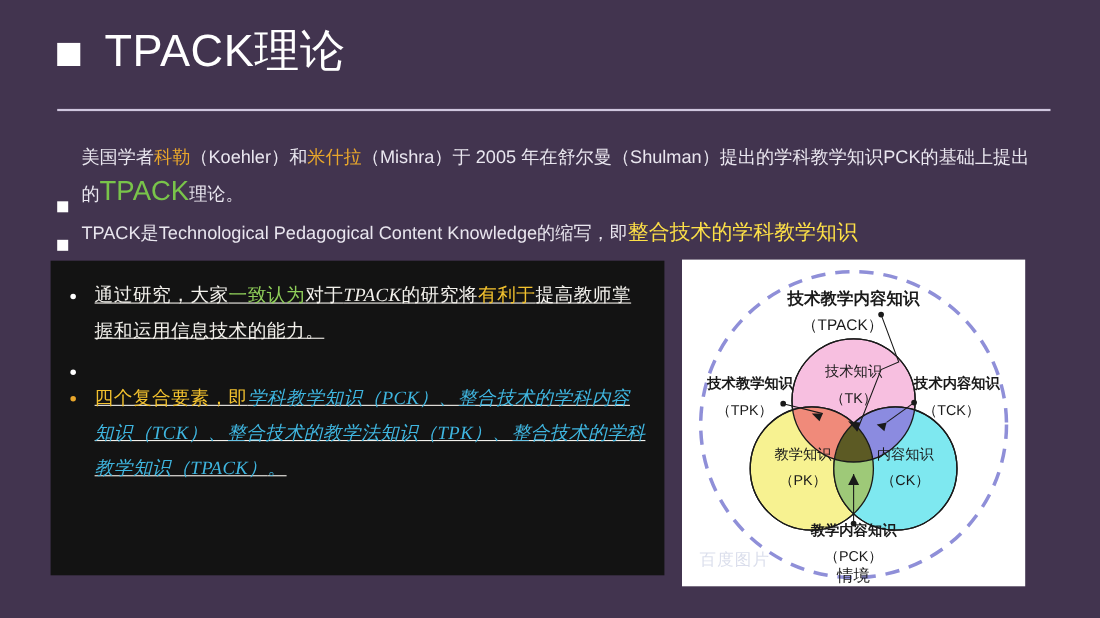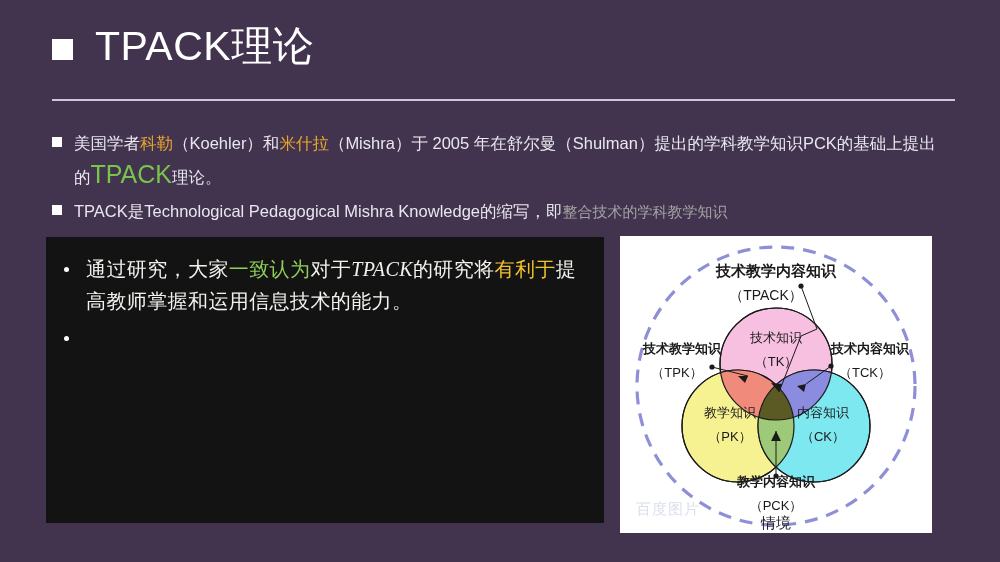--- a/index.html
+++ b/index.html
@@ -55,40 +55,40 @@
 
   
   .header-block {
     position: absolute;
     left: 52px;
     top: 128px;
     width: 900px;
   }
   .hb-row {
     display: flex;
-    align-items: flex-start;
+    align-items: flex-end;
     margin-bottom: 3px;
   }
   .hb-bullet {
     width: 10px;
     height: 10px;
     background: #ffffff;
     flex: 0 0 auto;
     margin-top: 9px;
     margin-right: 12px;
   }
   .hb-text {
     color: #e9e6ef;
     font-size: 16.5px;
     line-height: 31px;
     white-space: normal;
   }
   .hb-text .hl-orange { color: #e8a62b; }
   .hb-text .hl-green  { color: #79c44a; font-size: 25px; }
-  .hb-text .hl-cyan   { color: #a3a3a3; font-size: 15px; }
+  .hb-text .hl-cyan   { color: #fde047; font-size: 19px; }
 
   
   .dark-box {
     position: absolute;
     left: 46px;
     top: 237px;
     width: 558px;
     height: 286px;
     background: #131313;
     box-sizing: border-box;
@@ -105,23 +105,24 @@
     height: 5px;
     border-radius: 50%;
     background: #ffffff;
     margin-top: 14px;
     margin-right: 17px;
   }
   .db-bullet.accent { background: #e8a62b; }
   .db-text {
     font-family: "Liberation Serif", serif;
     color: #f3f1ec;
-    font-size: 20px;
+    font-size: 17px;
     line-height: 32px;
     letter-spacing: 0.4px;
+    text-decoration: underline;
   }
   .db-text .g { color: #8fce5a; }
   .db-text .y { color: #f2c12e; }
   .db-text .c { color: #3fb6e0; }
   .db-text .i { font-style: italic; }
 
   
   .diagram-panel {
     position: absolute;
     left: 620px;
@@ -156,37 +157,41 @@
 
   <div class="header-block">
 
     <div class="hb-row">
       <div class="hb-bullet"></div>
       <div class="hb-text"><span>美国学者</span><span class="hl-orange">科勒</span><span>（Koehler）和</span><span class="hl-orange">米什拉</span><span>（Mishra）于 2005 年在舒尔曼（Shulman）提出的学科教学知识PCK的基础上提出的</span><span class="hl-green">TPACK</span><span>理论。</span></div>
     </div>
 
     <div class="hb-row">
       <div class="hb-bullet"></div>
-      <div class="hb-text"><span>TPACK是Technological Pedagogical Mishra Knowledge的缩写，即</span><span class="hl-cyan">整合技术的学科教学知识</span></div>
+      <div class="hb-text"><span>TPACK是Technological Pedagogical Content Knowledge的缩写，即</span><span class="hl-cyan">整合技术的学科教学知识</span></div>
     </div>
 
   </div>
 
   <div class="dark-box">
 
     <div class="db-row">
       <div class="db-bullet"></div>
       <div class="db-text"><span>通过研究，大家</span><span class="g">一致认为</span><span>对于</span><span class="i">TPACK</span><span>的研究将</span><span class="y">有利于</span><span>提高教师掌握和运用信息技术的能力。</span></div>
     </div>
 
     <div class="db-row">
       <div class="db-bullet"></div>
     </div>
 
 
+    <div class="db-row">
+      <div class="db-bullet accent"></div>
+      <div class="db-text"><span class="y">四个复合要素，即</span><span class="c i">学科教学知识（PCK）、整合技术的学科内容知识（TCK）、整合技术的教学法知识（TPK）、整合技术的学科教学知识（TPACK）</span><span class="c">。</span></div>
+    </div>
 
   </div>
 
   <div class="diagram-panel">
     <svg width="312" height="297" viewBox="0 0 312 297" xmlns="http://www.w3.org/2000/svg">
       <defs>
         <clipPath id="clipTK">
             <circle cx="156" cy="128" r="56"></circle>
           </clipPath>
         <clipPath id="clipPK">

